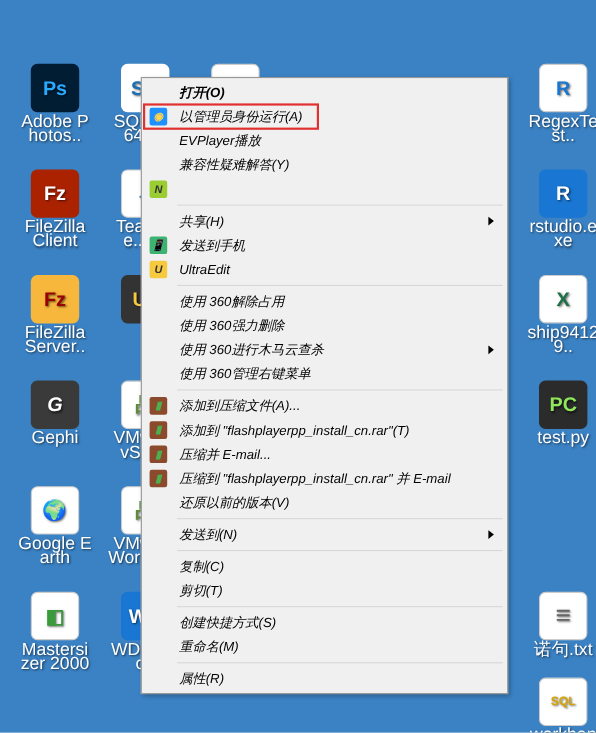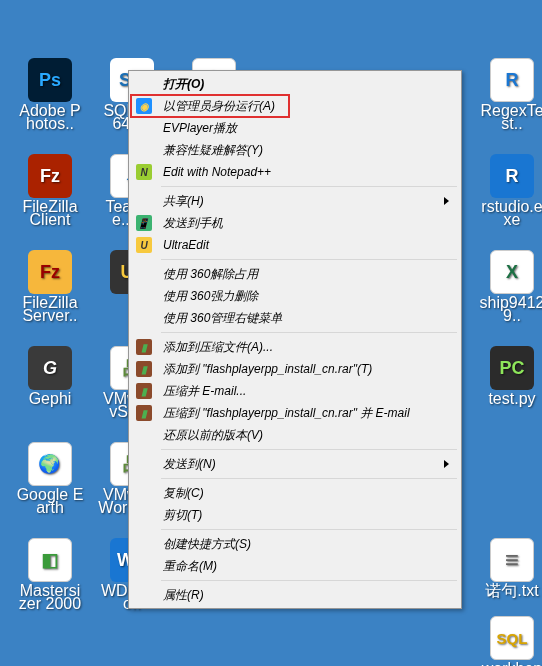--- a/index.html
+++ b/index.html
@@ -103,21 +103,21 @@
   .g-vm { background:#fff;border:1px solid #ccc;} .g-vm span{color:#5d8b3a;}
   .g-earth{ background:#fff;border:1px solid #ccc;border-radius:50%;}
   .g-vw { background:#fff;border:1px solid #ccc;} .g-vw span{color:#5d8b3a;}
   .g-ms { background:#fff;border:1px solid #ccc;} .g-ms span{color:#3a9b3a;}
   .g-wd { background:#1976d2;} 
   .g-reg{ background:#fff;border:1px solid #ccc;} .g-reg span{color:#1976d2;}
   .g-rs { background:#1976d2;border-radius:50%;} 
   .g-xl { background:#fff;border:1px solid #ccc;} .g-xl span{color:#1d7044;}
   .g-pc { background:#2b2b2b;} .g-pc span{color:#8ee65b;}
   .g-txt{ background:#fff;border:1px solid #ccc;} .g-txt span{color:#666;font-size:24px;}
-  .g-sql{ background:#fff;border:1px solid #ccc;} .g-sql span{color:#d8a400;font-size:15px;}
+  .g-sql{ background:#fff;border:1px solid #ccc;} .g-sql span{color:#d8a400;font-size:11px;}
 </style>
 </head>
 <body>
 
 <div class="desktop">
   <div class="icon-grid" id="icon-grid">
       <div class="d-icon" style="left: 14px; top: 46px;">
         <div class="glyph g-ps">
           <span>Ps</span>
         </div>
@@ -243,41 +243,44 @@
         <span>以管理员身份运行(A)</span>
       </div>
       <div class="ctx-item">
         <span>EVPlayer播放</span>
       </div>
       <div class="ctx-item">
         <span>兼容性疑难解答(Y)</span>
       </div>
       <div class="ctx-item">
         <div class="mi-icon" style="background: rgb(154, 205, 50); color: rgb(51, 51, 51);">N</div>
-        <span>Edit with Notepad++</span>
       </div>
       <div class="ctx-sep"></div>
       <div class="ctx-item">
         <span>共享(H)</span>
         <div class="arrow"></div>
       </div>
       <div class="ctx-item">
         <div class="mi-icon" style="background: rgb(60, 179, 113); color: rgb(255, 255, 255);">📱</div>
         <span>发送到手机</span>
       </div>
       <div class="ctx-item">
         <div class="mi-icon" style="background: rgb(247, 201, 62); color: rgb(51, 51, 51);">U</div>
         <span>UltraEdit</span>
       </div>
       <div class="ctx-sep"></div>
       <div class="ctx-item">
         <span>使用 360解除占用</span>
       </div>
       <div class="ctx-item">
         <span>使用 360强力删除</span>
+      </div>
+      <div class="ctx-item">
+        <span>使用 360进行木马云查杀</span>
+        <div class="arrow"></div>
       </div>
       <div class="ctx-item">
         <span>使用 360管理右键菜单</span>
       </div>
       <div class="ctx-sep"></div>
       <div class="ctx-item">
         <div class="mi-icon" style="background: rgb(139, 74, 43); color: rgb(76, 175, 80);">▮</div>
         <span>添加到压缩文件(A)...</span>
       </div>
       <div class="ctx-item">

